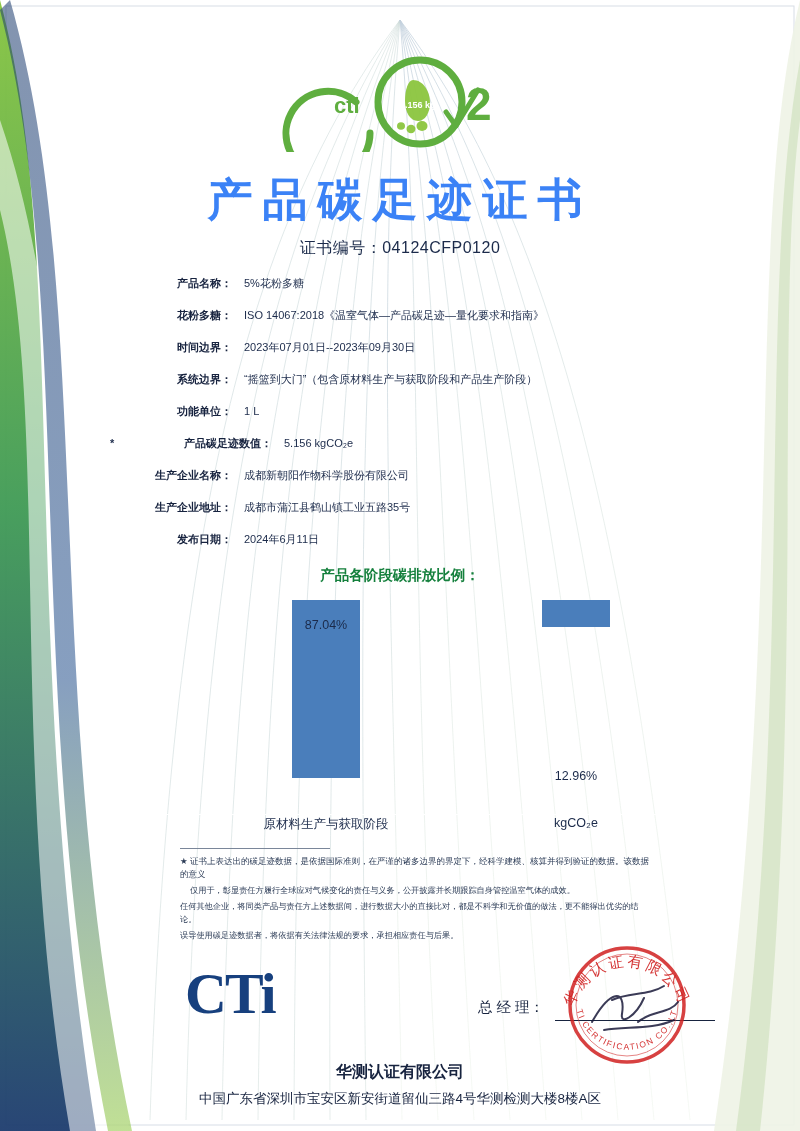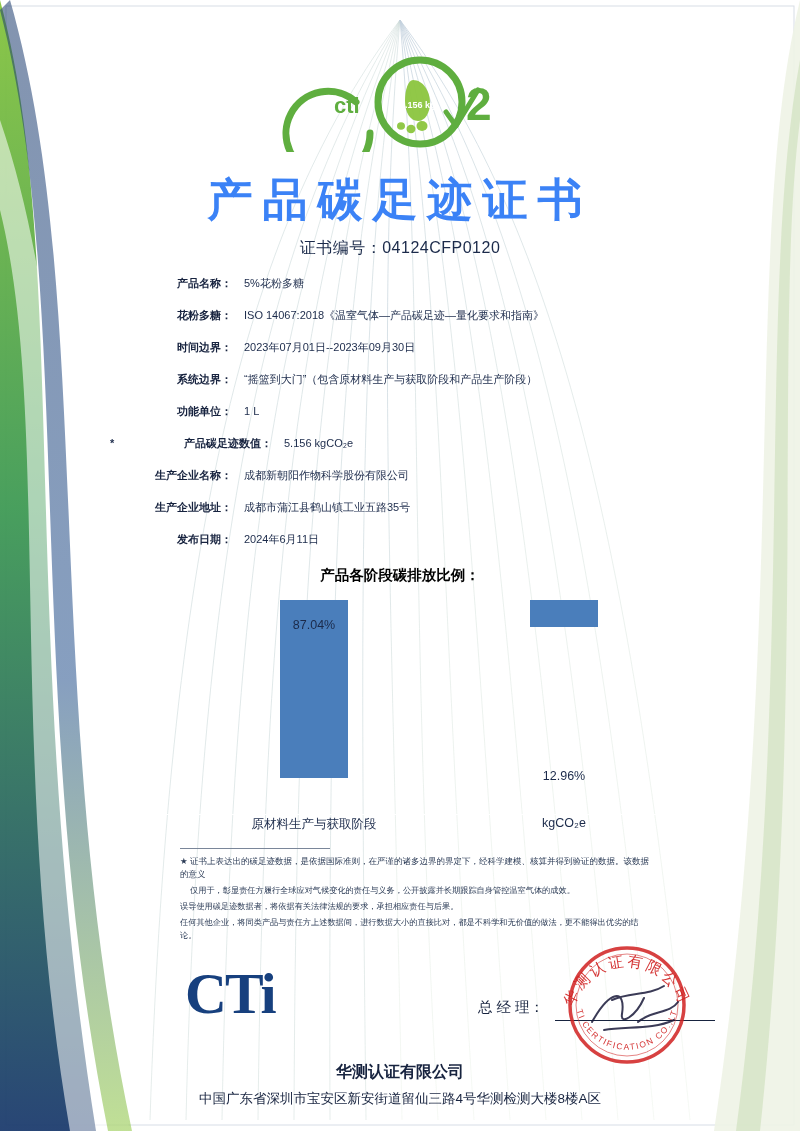--- a/index.html
+++ b/index.html
@@ -66,26 +66,26 @@
     white-space:nowrap;
   }
   .row.star .lbl{width:112px;margin-left:40px;}
   .star-mark{
     position:absolute;left:-10px;
     font-weight:bold;
   }
 
   .chart-title{
     position:absolute;left:0;right:0;top:566px;
-    text-align:center;font-size:14.5px;font-weight:bold;color:#000000;
+    text-align:center;font-size:14.5px;font-weight:bold;color:#15803d;
   }
 
   
   .chart{
-    position:absolute;left:140px;top:600px;width:520px;height:215px;
+    position:absolute;left:152px;top:600px;width:520px;height:215px;
   }
   .bar-col{
     position:absolute;bottom:0;width:68px;text-align:center;
   }
   .bar{
     width:68px;background:#4a7ebb;margin:0 auto;
   }
   .bar-label{
     position:absolute;left:50%;transform:translateX(-50%);
     font-size:12.5px;color:#1b2a4a;white-space:nowrap;
@@ -284,22 +284,22 @@
         <div class="bar-label" style="bottom:32px;">12.96%</div>
         <div class="bar" style="height:27px;"></div>
         <div class="axis-label">kgCO₂e</div>
       </div>
     </div>
 
     <div class="footnote">
       <div class="fn-rule"></div>
       <p class="fn-first fn-star">★ 证书上表达出的碳足迹数据，是依据国际准则，在严谨的诸多边界的界定下，经科学建模、核算并得到验证的数据。该数据的意义</p>
       <p style="padding-left:10px;">仅用于，彰显责任方履行全球应对气候变化的责任与义务，公开披露并长期跟踪自身管控温室气体的成效。</p>
+      <p>任何其他企业，将同类产品与责任方上述数据间，进行数据大小的直接比对，都是不科学和无价值的做法，更不能得出优劣的结论。</p>
       <p>误导使用碳足迹数据者，将依据有关法律法规的要求，承担相应责任与后果。</p>
-      <p>任何其他企业，将同类产品与责任方上述数据间，进行数据大小的直接比对，都是不科学和无价值的做法，更不能得出优劣的结论。</p>
     </div>
 
     <div class="cti-big">CTi</div>
 
     <div class="gm-line">总 经 理：</div>
     <div class="gm-underline"></div>
 
     <svg class="stamp" viewBox="0 0 150 150">
       <defs>
         <path id="arcTop" d="M 20 82 A 56 56 0 0 1 130 82"></path>

